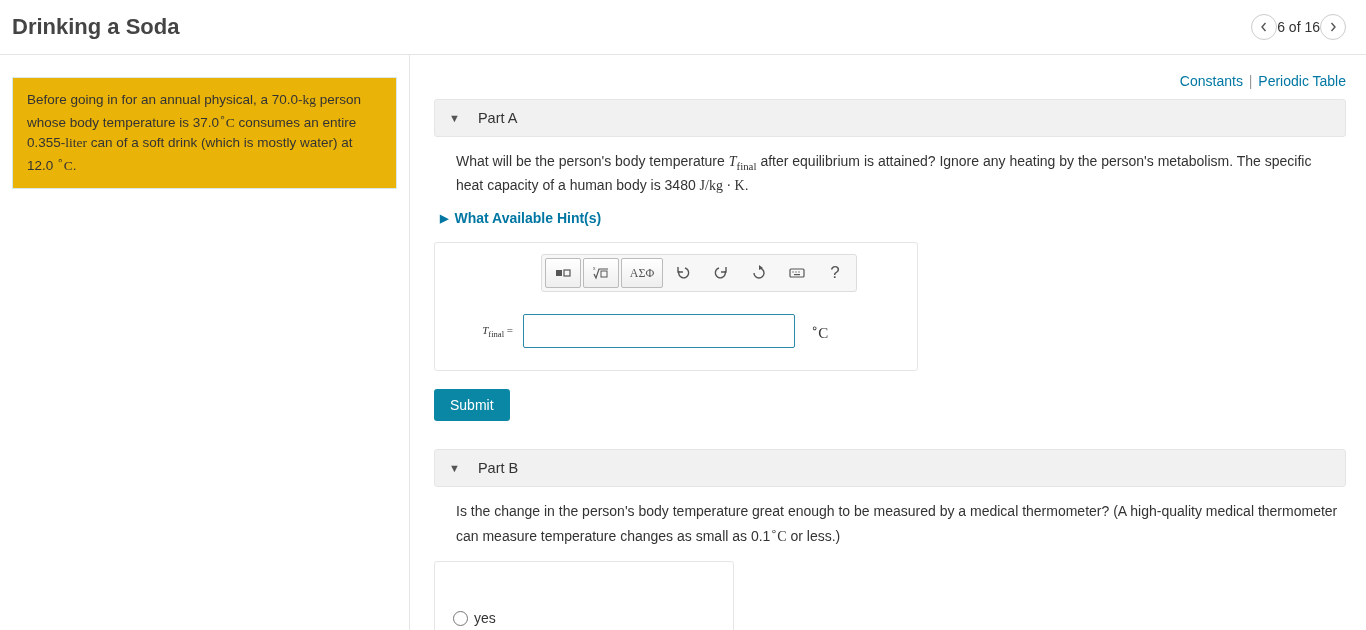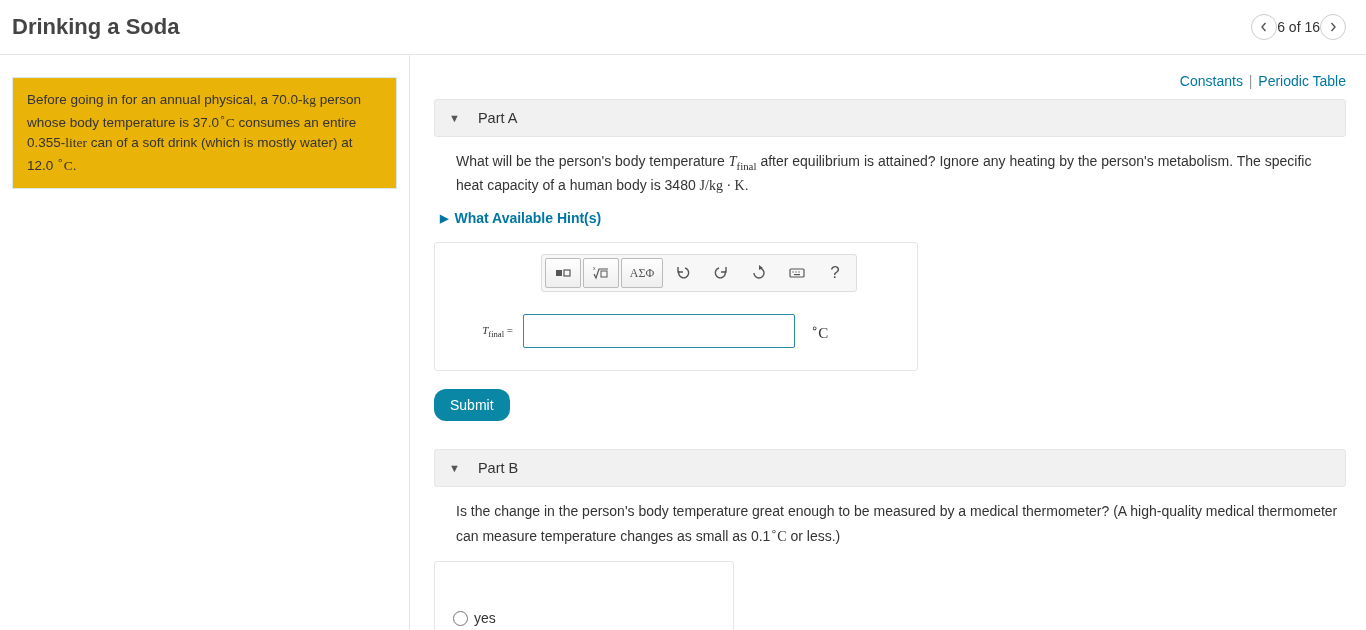--- a/index.html
+++ b/index.html
@@ -37,21 +37,21 @@
   .toolbar { display: inline-flex; align-items: center; gap: 2px; background: #f7f7f7; border: 1px solid #ddd; border-radius: 3px; padding: 3px; margin-bottom: 22px; margin-left: 84px; }
   .tbtn { width: 36px; height: 30px; display: flex; align-items: center; justify-content: center; font-size: 15px; color: #555; cursor: pointer; border-radius: 2px; }
   .tbtn.boxed { border: 1px solid #bbb; background: linear-gradient(#fff,#eee); }
   .tbtn svg { width: 16px; height: 16px; }
 
   .eq-row { display: flex; align-items: center; gap: 10px; }
   .eq-label { font-family: Georgia, serif; font-style: italic; font-size: 11px; min-width: 56px; text-align: right; }
   .eq-input { width: 272px; height: 34px; border: 1px solid #2a8aa8; border-radius: 2px; padding: 4px 8px; font-size: 14px; }
   .eq-unit { font-family: Georgia, serif; font-size: 15px; margin-left: 6px; }
 
-  .submit-btn { background: #0b87a6; color: #fff; border: none; border-radius: 12px; padding: 8px 16px; font-size: 14px; font-weight: 500; cursor: pointer; }
+  .submit-btn { background: #0b87a6; color: #fff; border: none; border-radius: 3px; padding: 8px 16px; font-size: 14px; font-weight: 500; cursor: pointer; }
 
   .partB-block { margin-top: 28px; }
   .radio-box { border: 1px solid #e5e5e5; border-radius: 3px; padding: 14px 18px; margin-bottom: 16px; display: inline-block; min-width: 300px; }
   .radio-row { display: flex; align-items: center; gap: 6px; padding: 8px 0; font-size: 14px; margin-top: 26px; }
   .radio-row input { width: 15px; height: 15px; cursor: pointer; }
 </style>
 </head>
 <body>
 
 <div class="top-bar">

